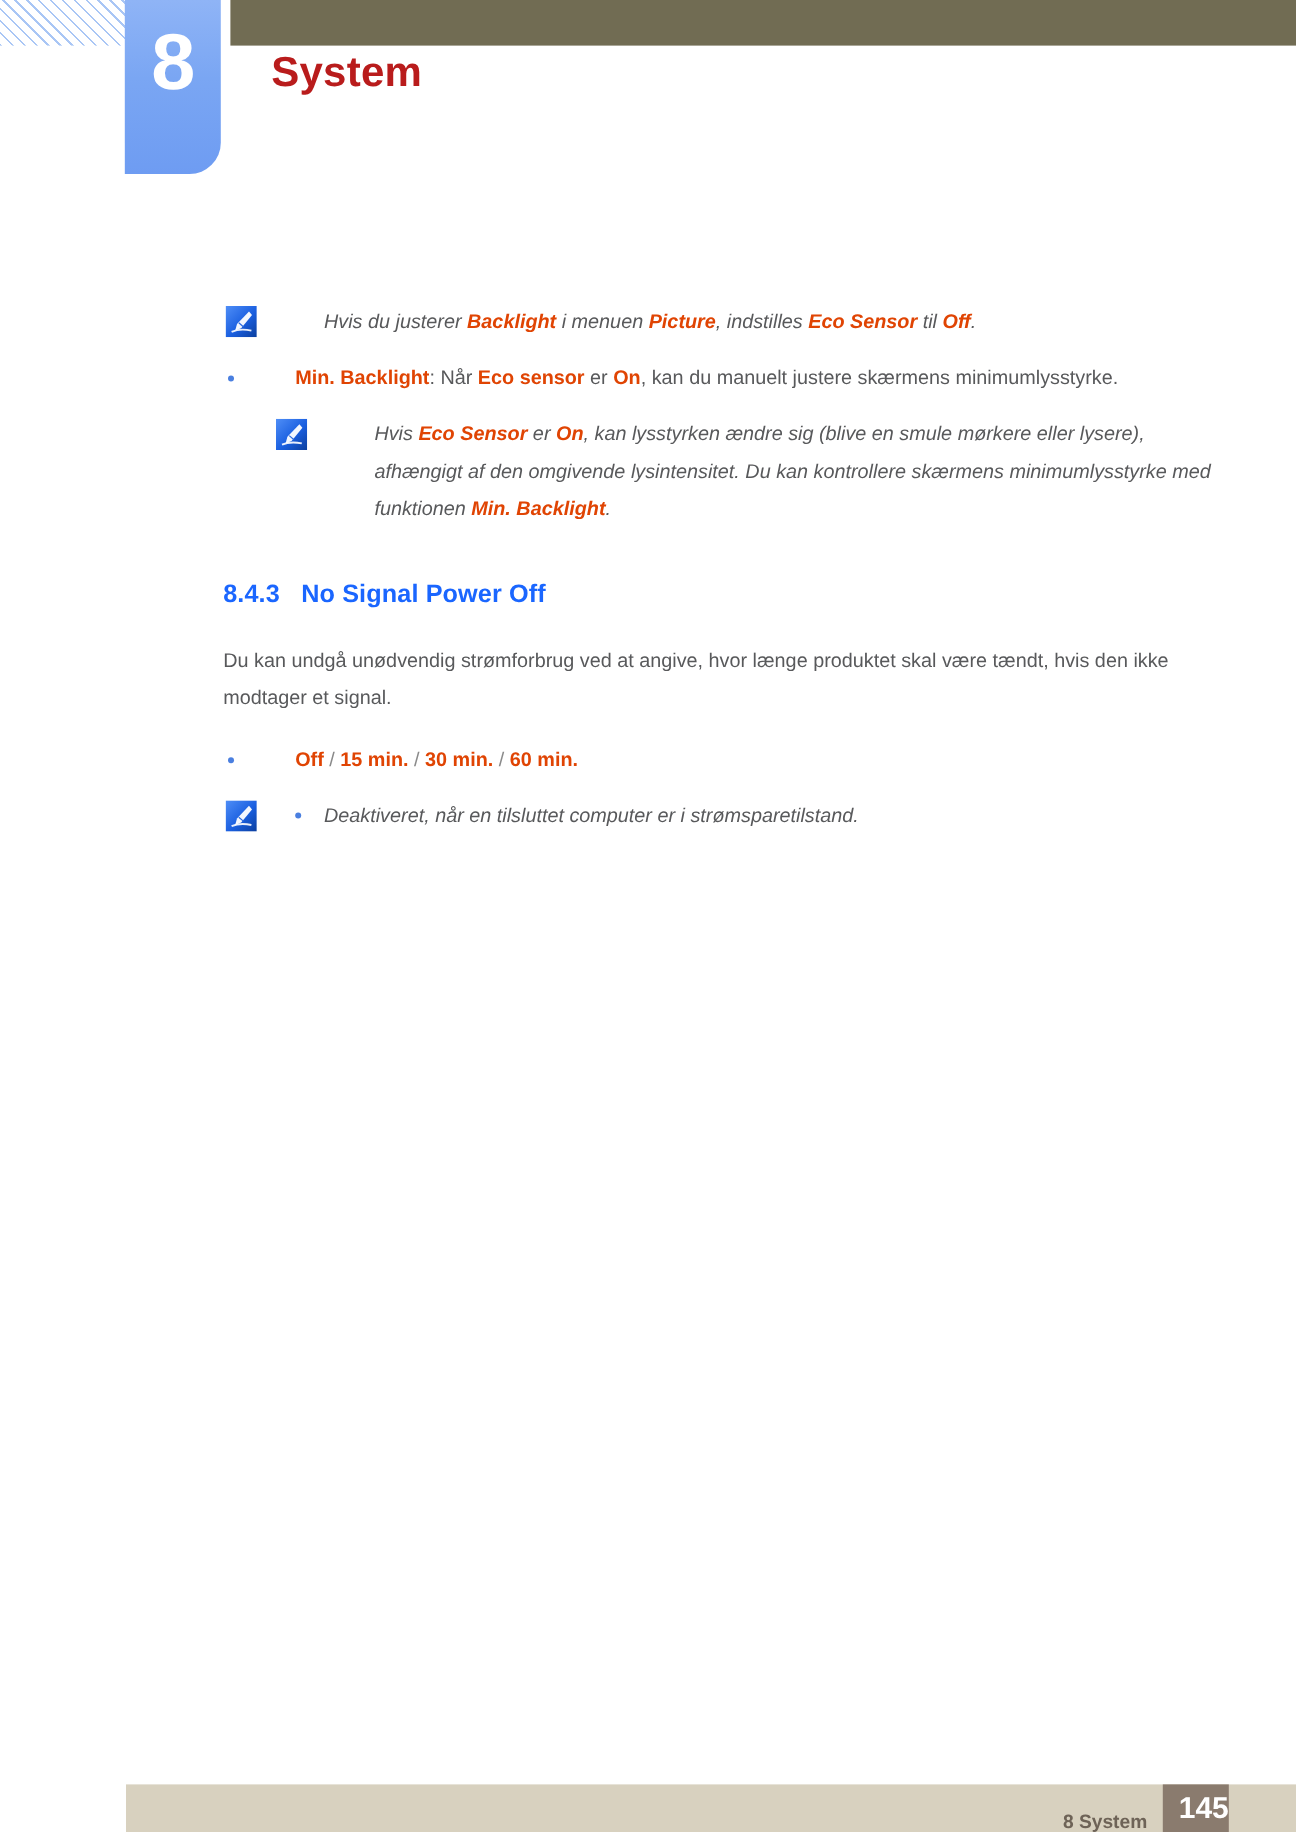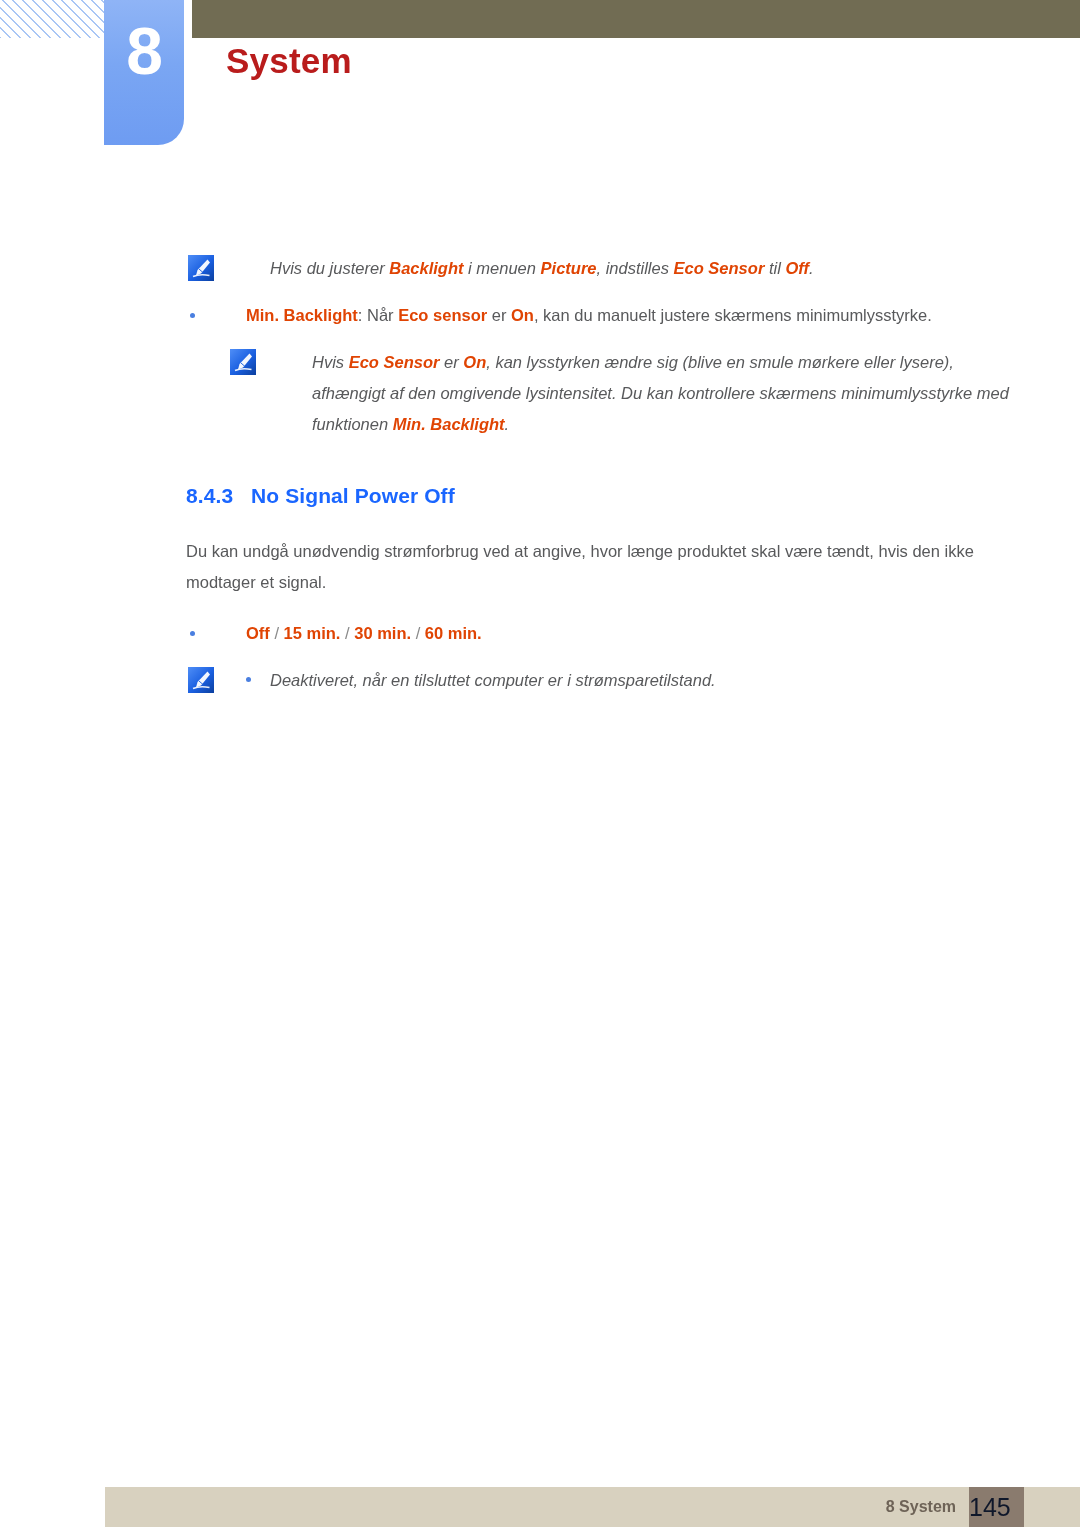--- a/index.html
+++ b/index.html
@@ -177,39 +177,39 @@
     position: absolute;
     left: 105px;
     bottom: 0;
     width: 975px;
     height: 40px;
     background: #d8d1bf;
   }
   .footer-label {
     position: absolute;
     right: 124px;
-    top: 11px;
+    top: 23px;
     font-size: 16px;
     font-weight: bold;
     color: #6e6357;
   }
   .page-number-box {
     position: absolute;
     right: 56px;
     top: 0;
     width: 55px;
     height: 40px;
     background: #8a7b6e;
   }
   .page-number-box span {
     display: block;
-    text-align: left;
-    color: #0f172a;
+    text-align: right;
+    color: #ffffff;
     font-size: 25px;
-    font-weight: normal;
+    font-weight: bold;
     line-height: 40px;
   }
 </style>
 </head>
 <body>
 
 <div class="page-header">
   <div class="hatch-block"></div>
   <div class="olive-bar"></div>
   <div class="chapter-badge">

